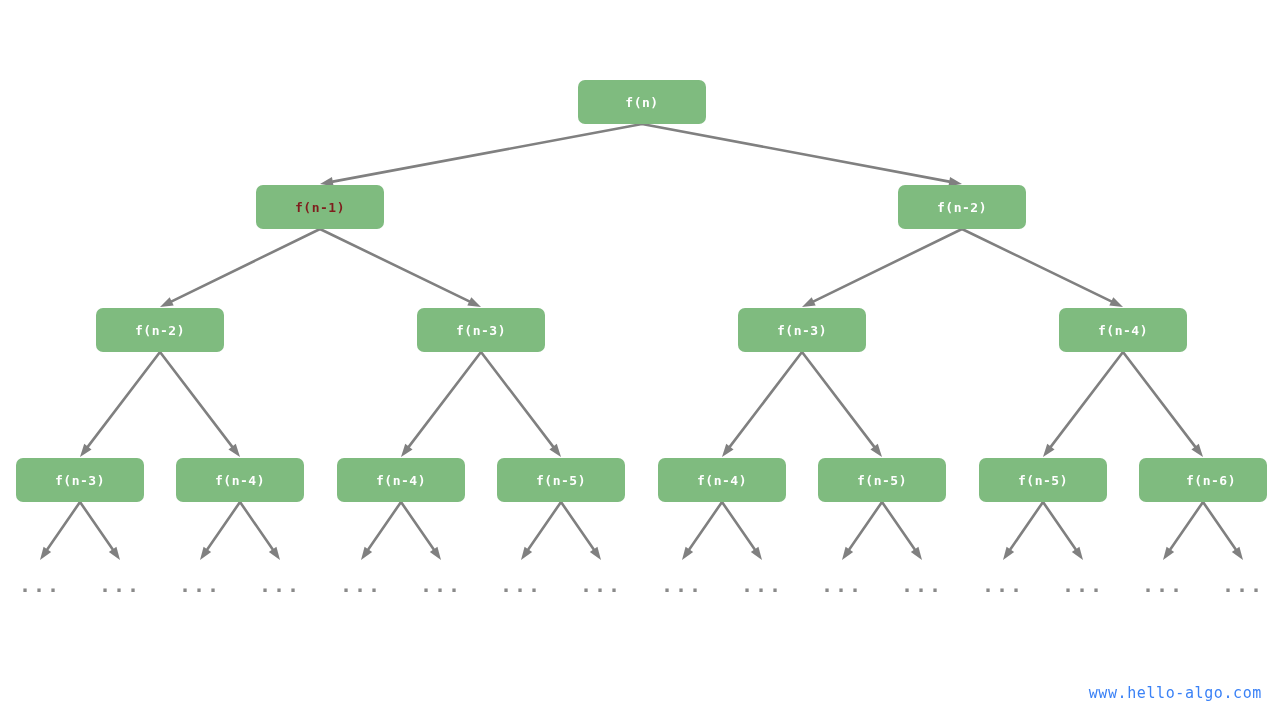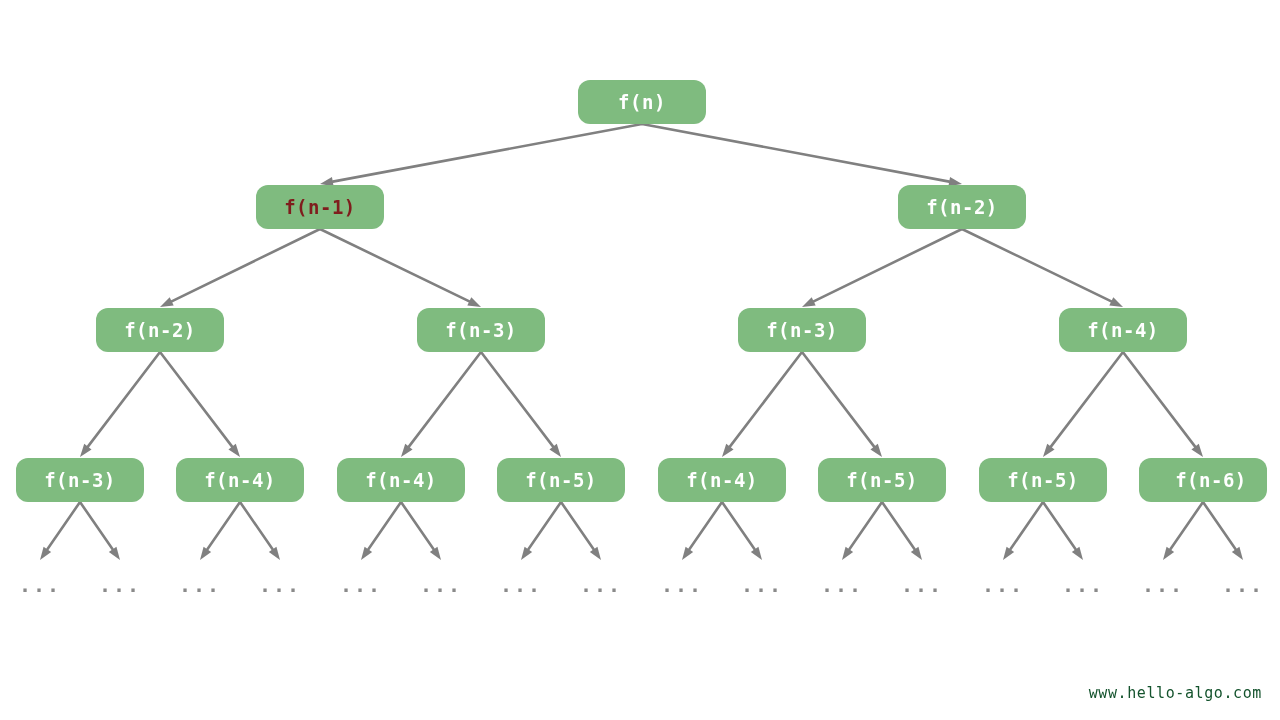--- a/index.html
+++ b/index.html
@@ -25,48 +25,48 @@
     left: 0;
     top: 0;
     width: 1280px;
     height: 720px;
     pointer-events: none;
   }
   .node {
     position: absolute;
     box-sizing: border-box;
     background: #7fbb7f;
-    border-radius: 12px;
+    border-radius: 7px;
     color: #ffffff;
     display: flex;
     align-items: center;
     justify-content: center;
     font-family: "DejaVu Sans Mono", "Liberation Mono", monospace;
-    font-size: 19px;
+    font-size: 13px;
     font-weight: bold;
     letter-spacing: 0.5px;
     white-space: nowrap;
     z-index: 2;
   }
   .ellipsis {
     position: absolute;
     color: #8a8a8a;
     font-family: "DejaVu Sans Mono", "Liberation Mono", monospace;
     font-size: 20px;
     font-weight: bold;
     letter-spacing: 2px;
     white-space: nowrap;
     transform: translate(-50%, -50%);
     z-index: 2;
   }
   #watermark {
     position: absolute;
     right: 18px;
     bottom: 18px;
-    color: #14532d;
+    color: #3b82f6;
     font-family: "DejaVu Sans Mono", "Liberation Mono", monospace;
     font-size: 15px;
     letter-spacing: 0.6px;
     white-space: nowrap;
     z-index: 3;
   }
 </style>
 </head>
 <body>
 

